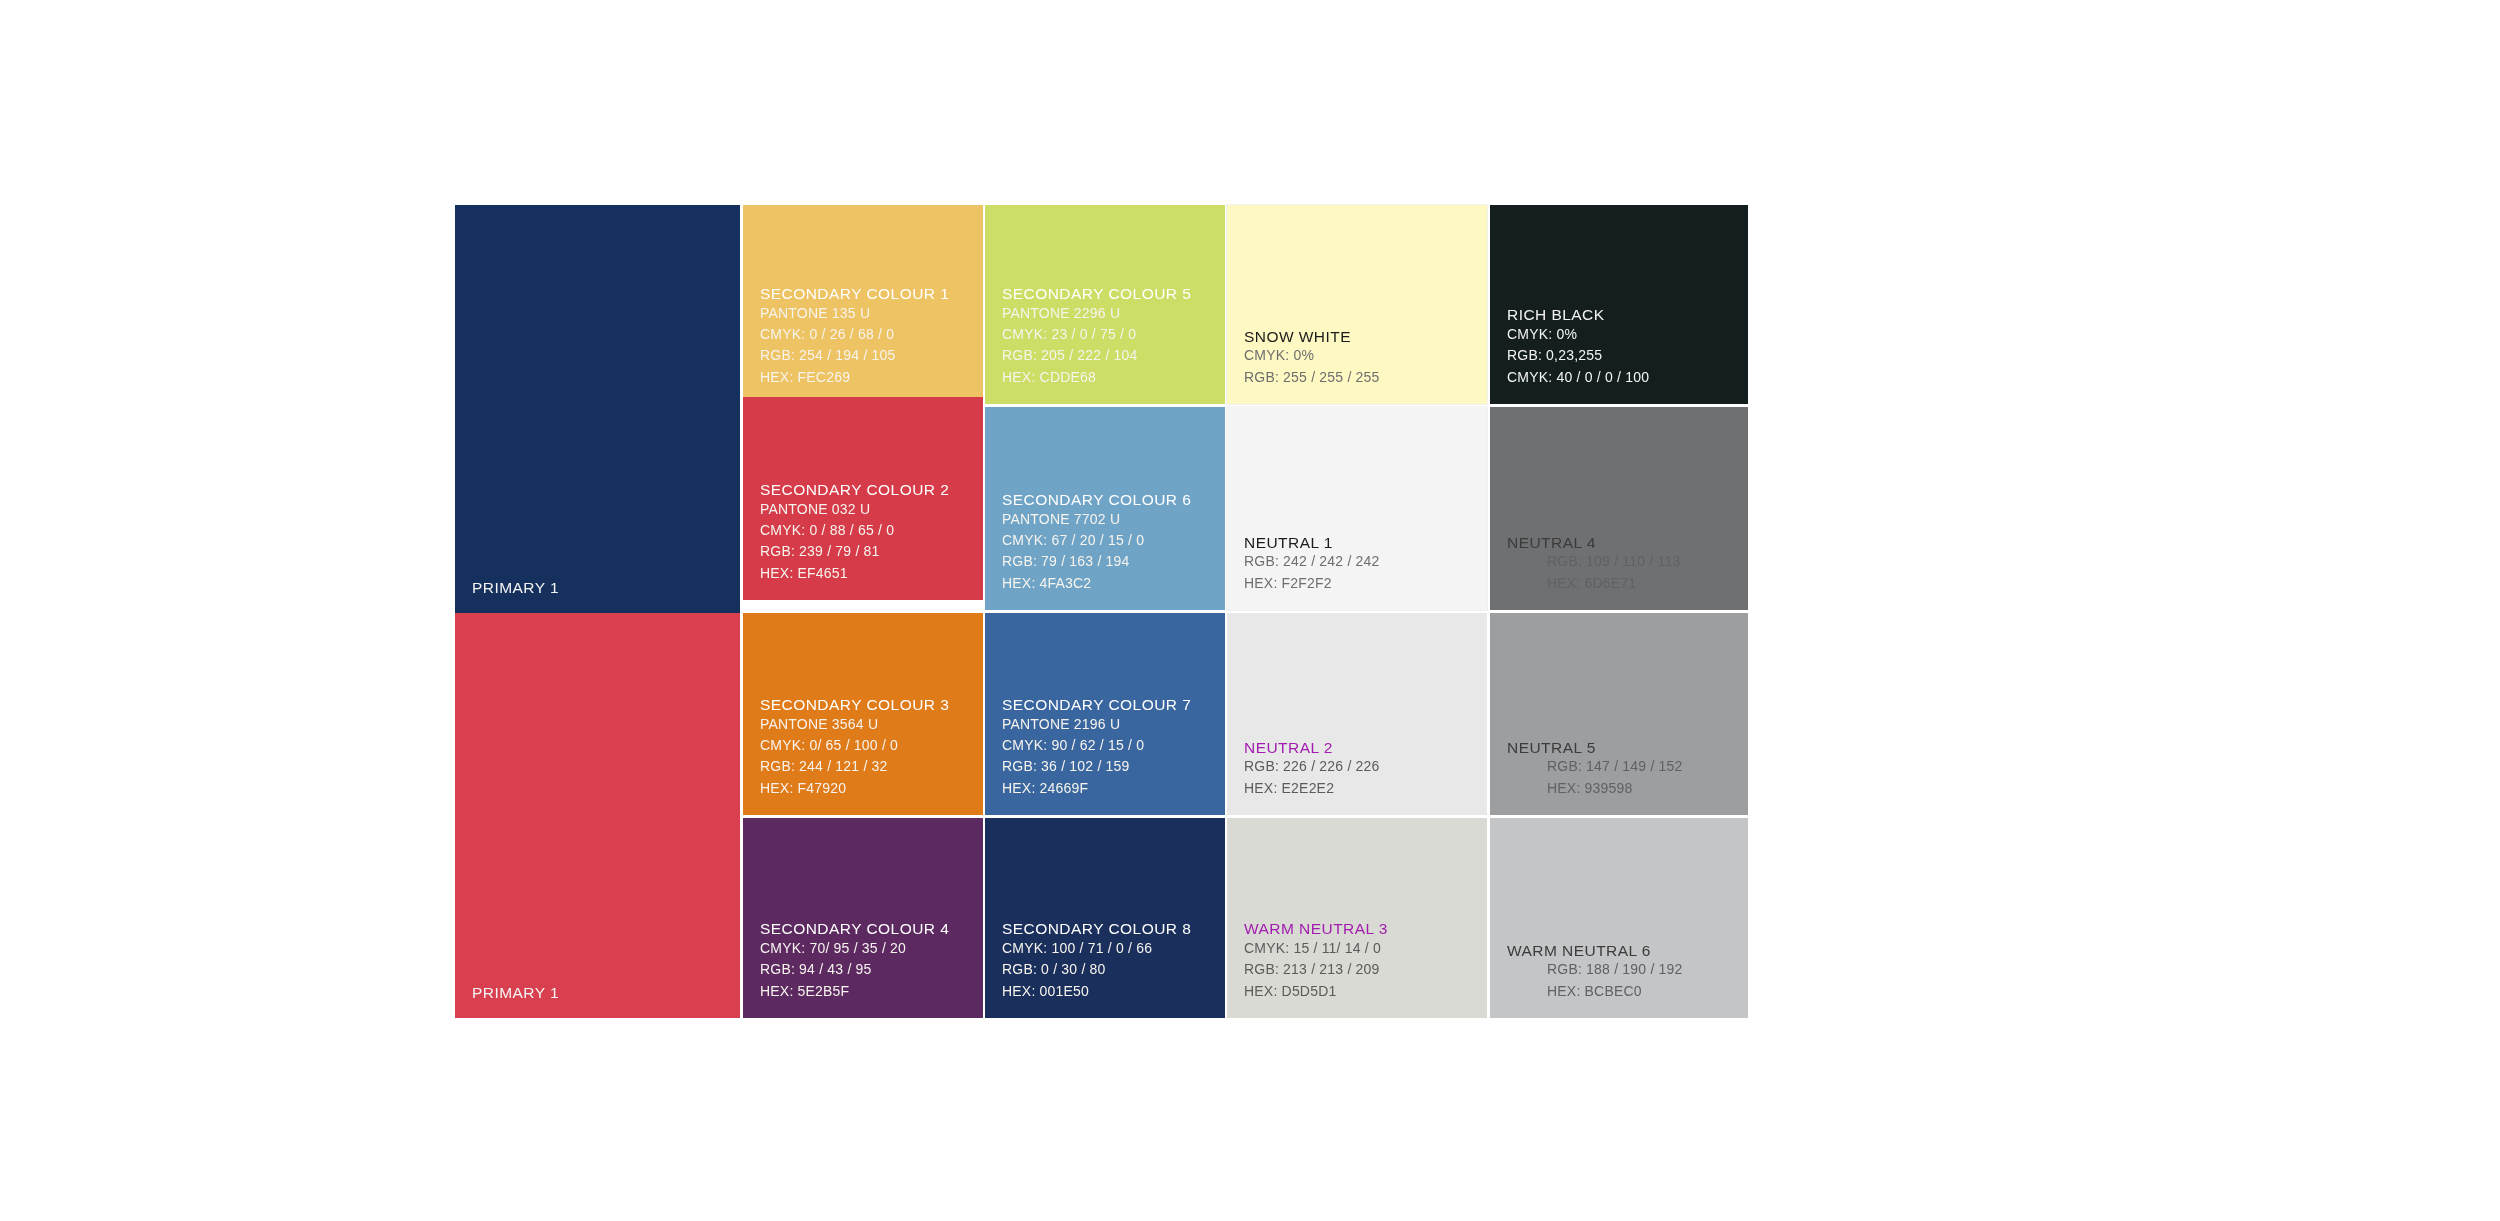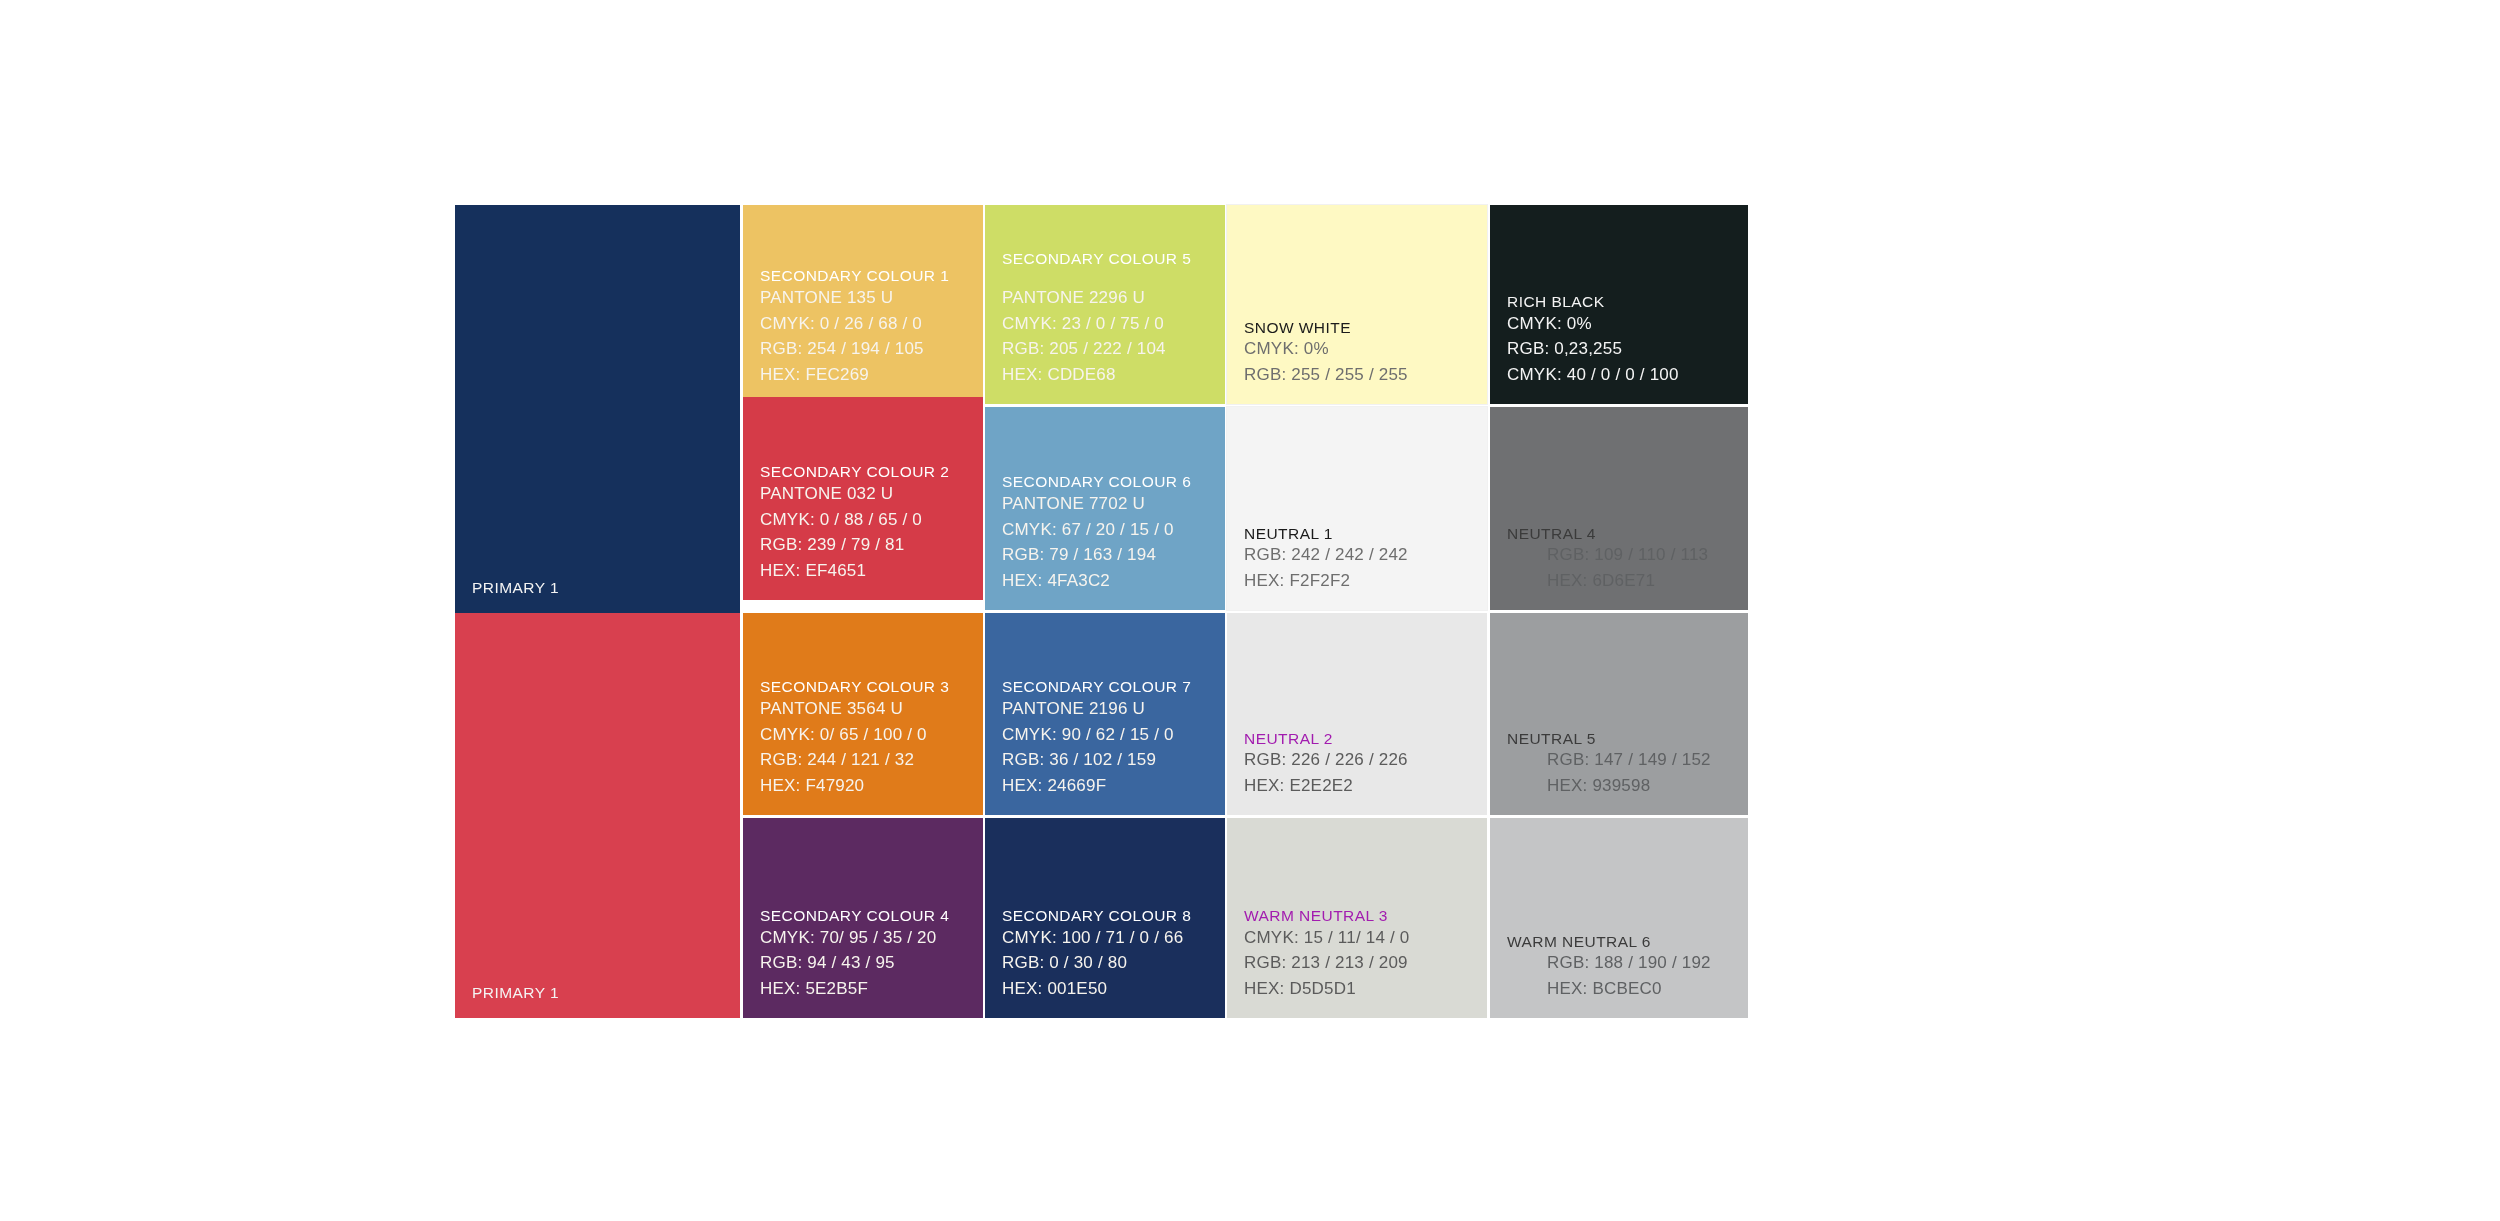--- a/index.html
+++ b/index.html
@@ -35,21 +35,21 @@
   }
 
   .swatch-title {
     font-size: 15.5px;
     letter-spacing: 0.45px;
     line-height: 1.15;
     white-space: nowrap;
   }
 
   .swatch-specs {
-    font-size: 17px;
+    font-size: 14px;
     line-height: 1.52;
     letter-spacing: 0.2px;
   }
   .swatch-specs .spec-line {
     white-space: nowrap;
   }
   .spec-line:empty { display: none; }
 
   
   .tone-light .swatch-title,
@@ -106,21 +106,21 @@
       </div>
     </div>
     <div class="swatch tone-light-dim" style="left: 288px; top: 613px; width: 240px; height: 200px; background: rgb(92, 42, 97);">
       <div class="swatch-title">SECONDARY COLOUR 4</div>
       <div class="swatch-specs">
         <div class="spec-line">CMYK: 70/ 95 / 35 / 20</div>
         <div class="spec-line">RGB: 94 / 43 / 95</div>
         <div class="spec-line">HEX: 5E2B5F</div>
       </div>
     </div>
-    <div class="swatch tone-light-dim" style="left: 530px; top: 0px; width: 240px; height: 199px; background: rgb(206, 221, 102); gap: 17px;">
+    <div class="swatch tone-light-dim" style="left: 530px; top: 0px; width: 240px; height: 199px; background: rgb(206, 221, 102);">
       <div class="swatch-title">SECONDARY COLOUR 5</div>
       <div class="swatch-specs">
         <div class="spec-line">PANTONE 2296 U</div>
         <div class="spec-line">CMYK: 23 / 0 / 75 / 0</div>
         <div class="spec-line">RGB: 205 / 222 / 104</div>
         <div class="spec-line">HEX: CDDE68</div>
       </div>
     </div>
     <div class="swatch tone-light-dim" style="left: 530px; top: 202px; width: 240px; height: 203px; background: rgb(111, 164, 198);">
       <div class="swatch-title">SECONDARY COLOUR 6</div>

